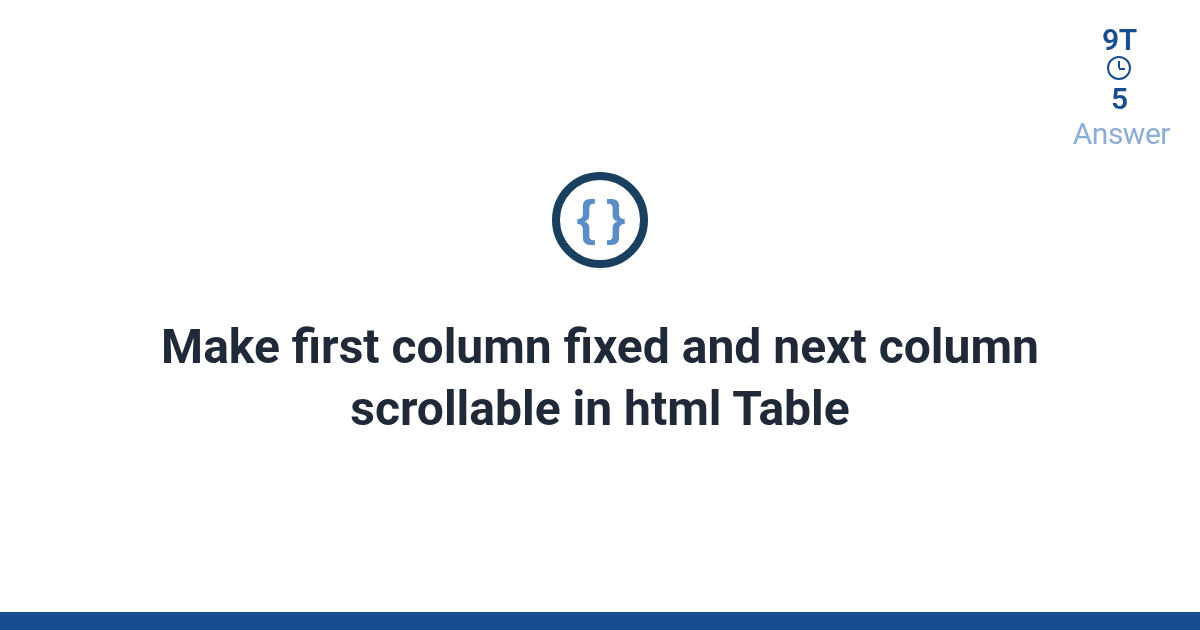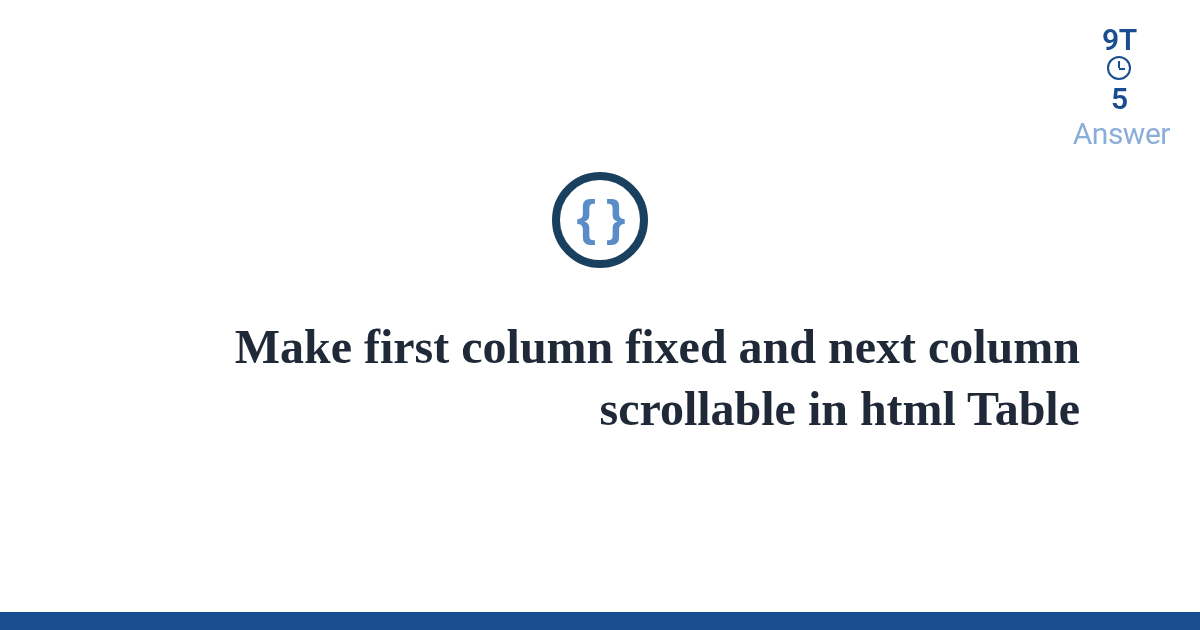--- a/index.html
+++ b/index.html
@@ -100,24 +100,23 @@
       font-family: "Segoe UI", Arial, sans-serif;
       letter-spacing: -2px;
       line-height: 1;
       position: relative;
       top: -2px;
     }
     .title {
       font-size: 48px;
       font-weight: 700;
       color: #1f2937;
-      text-align: right;
+      text-align: center;
       line-height: 1.3;
       max-width: 960px;
-      font-family: Liberation Serif, serif;
     }
     .bottom-bar {
       position: absolute;
       bottom: 0;
       left: 0;
       width: 100%;
       height: 18px;
       background: #1a4d8f;
     }
   </style>

